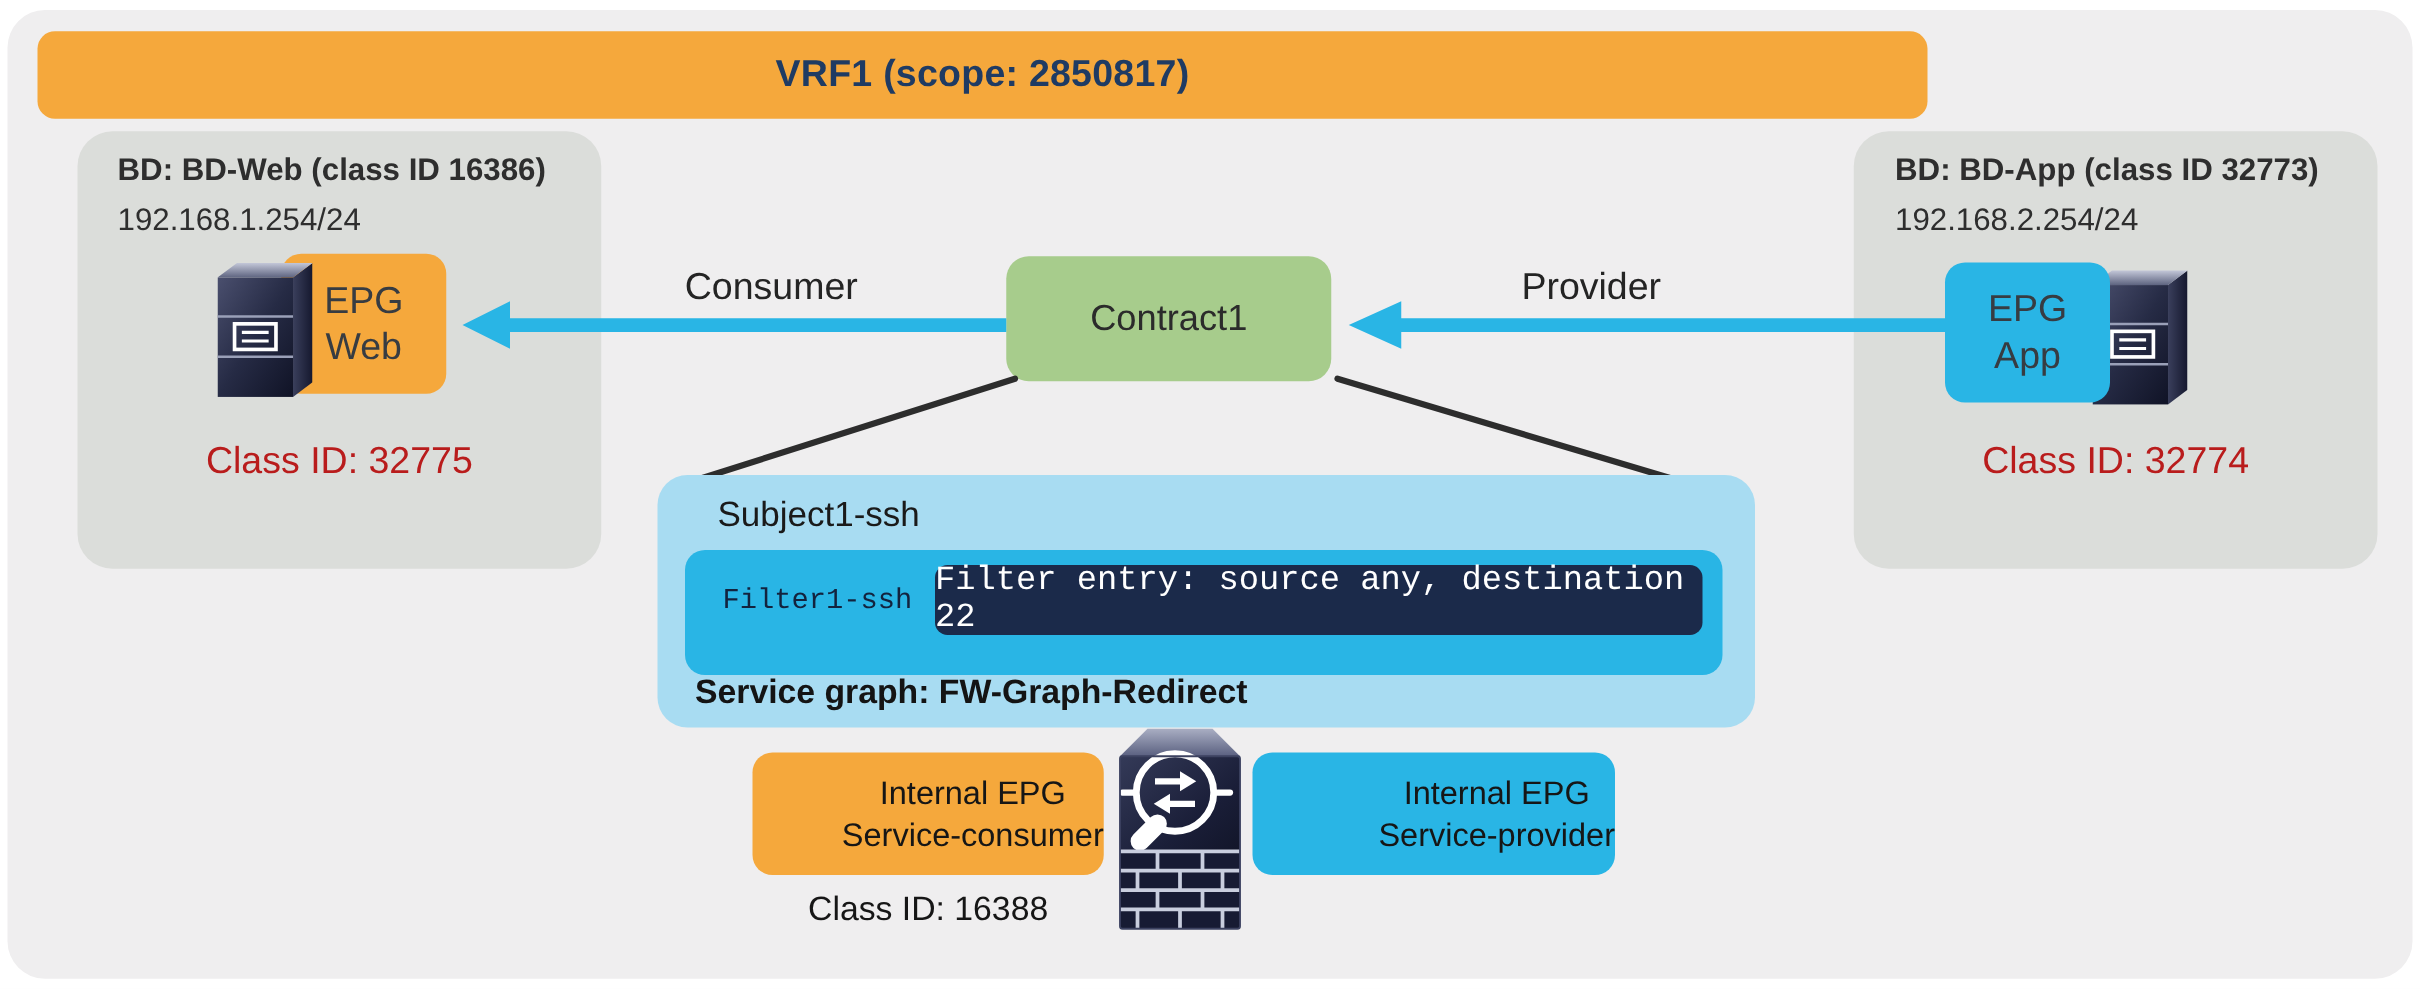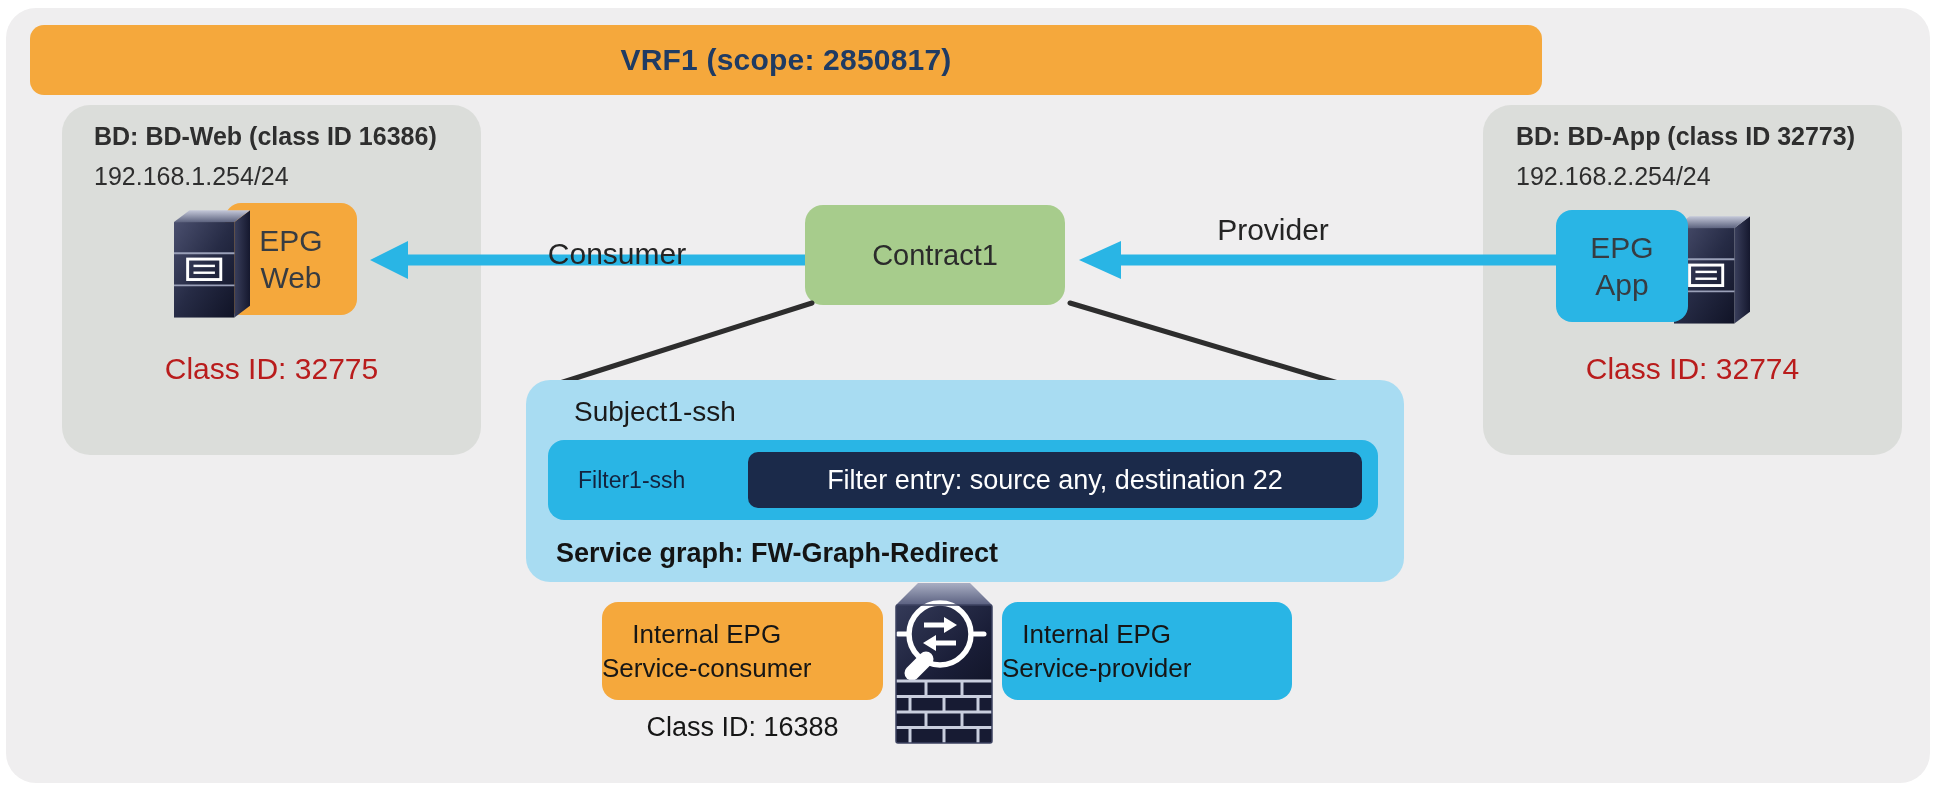--- a/index.html
+++ b/index.html
@@ -40,34 +40,34 @@
     display:flex;align-items:center;justify-content:center;font-size:29px;color:#2b2b2b;z-index:2;
   }
   .rel-label{
     font-size:30px;color:#242424;transform:translate(-50%,-50%);z-index:2;
   }
   .subject{
     left:526px;top:380px;width:878px;height:202px;border-radius:24px;background:#a8dcf2;z-index:2;
   }
   .subject-title{left:48px;top:16px;font-size:28px;color:#1a1a1a;}
   .filter-box{
-    left:22px;top:60px;width:830px;height:80px;border-radius:16px;background:#29b5e5;
+    left:22px;top:60px;width:830px;height:100px;border-radius:16px;background:#29b5e5;font-family:Liberation Mono, monospace;
   }
   .filter-name{
     position:absolute;left:30px;top:0;height:80px;display:flex;align-items:center;
     font-size:23px;color:#13233e;
   }
   .filter-entry{
     position:absolute;left:200px;top:12px;width:614px;height:56px;border-radius:10px;
     background:#1b2a4a;display:flex;align-items:center;justify-content:center;
     font-size:27px;color:#ffffff;
   }
   .service-graph{left:30px;top:158px;font-size:27px;font-weight:bold;color:#141414;}
   .svc-epg{
-    top:602px;height:98px;border-radius:16px;display:flex;align-items:center;justify-content:flex-start;
+    top:602px;height:98px;border-radius:16px;display:flex;align-items:center;justify-content:flex-end;
     text-align:center;font-size:26px;line-height:34px;color:#161616;z-index:2;
   }
   .svc-consumer{left:602px;width:281px;background:#f5a83c;}
   .svc-provider{left:1002px;width:290px;background:#29b5e5;}
   .svc-class{top:712px;font-size:27px;color:#161616;text-align:center;z-index:2;}
   .svc-class-consumer{left:602px;width:281px;}
   .svc-class-provider{left:1002px;width:290px;}
   .firewall{left:886px;top:577px;z-index:4;}
   .overlay{left:0;top:0;z-index:1;pointer-events:none;}
   .arrows{z-index:2;}
@@ -141,21 +141,21 @@
   <div class="abs contract">
     <span>Contract1</span>
   </div>
 
   <svg class="abs overlay arrows" width="1936" height="791" viewBox="0 0 1936 791">
     <line x1="812" y1="303" x2="560" y2="383" stroke="#2d2d2d" stroke-width="5" stroke-linecap="round"></line>
     <line x1="1070" y1="303" x2="1338" y2="383" stroke="#2d2d2d" stroke-width="5" stroke-linecap="round"></line>
     <path d="M370,260 L408,241 L408,254.5 L805,254.5 L805,265.5 L408,265.5 L408,279 Z" fill="#29b5e5"></path>
     <path d="M1079,260 L1121,241 L1121,254.5 L1557,254.5 L1557,265.5 L1121,265.5 L1121,279 Z" fill="#29b5e5"></path>
   </svg>
-  <div class="abs rel-label" style="left:617px;top:230px;margin-top:24px;">Consumer</div>
+  <div class="abs rel-label" style="left:617px;top:230px;">Consumer</div>
   <div class="abs rel-label" style="left:1273px;top:230px;">Provider</div>
 
   <div class="abs subject">
     <div class="abs subject-title">Subject1-ssh</div>
     <div class="abs filter-box">
       <div class="filter-name">Filter1-ssh</div>
       <div class="filter-entry">Filter entry: source any, destination 22</div>
     </div>
     <div class="abs service-graph">Service graph: FW-Graph-Redirect</div>
   </div>

